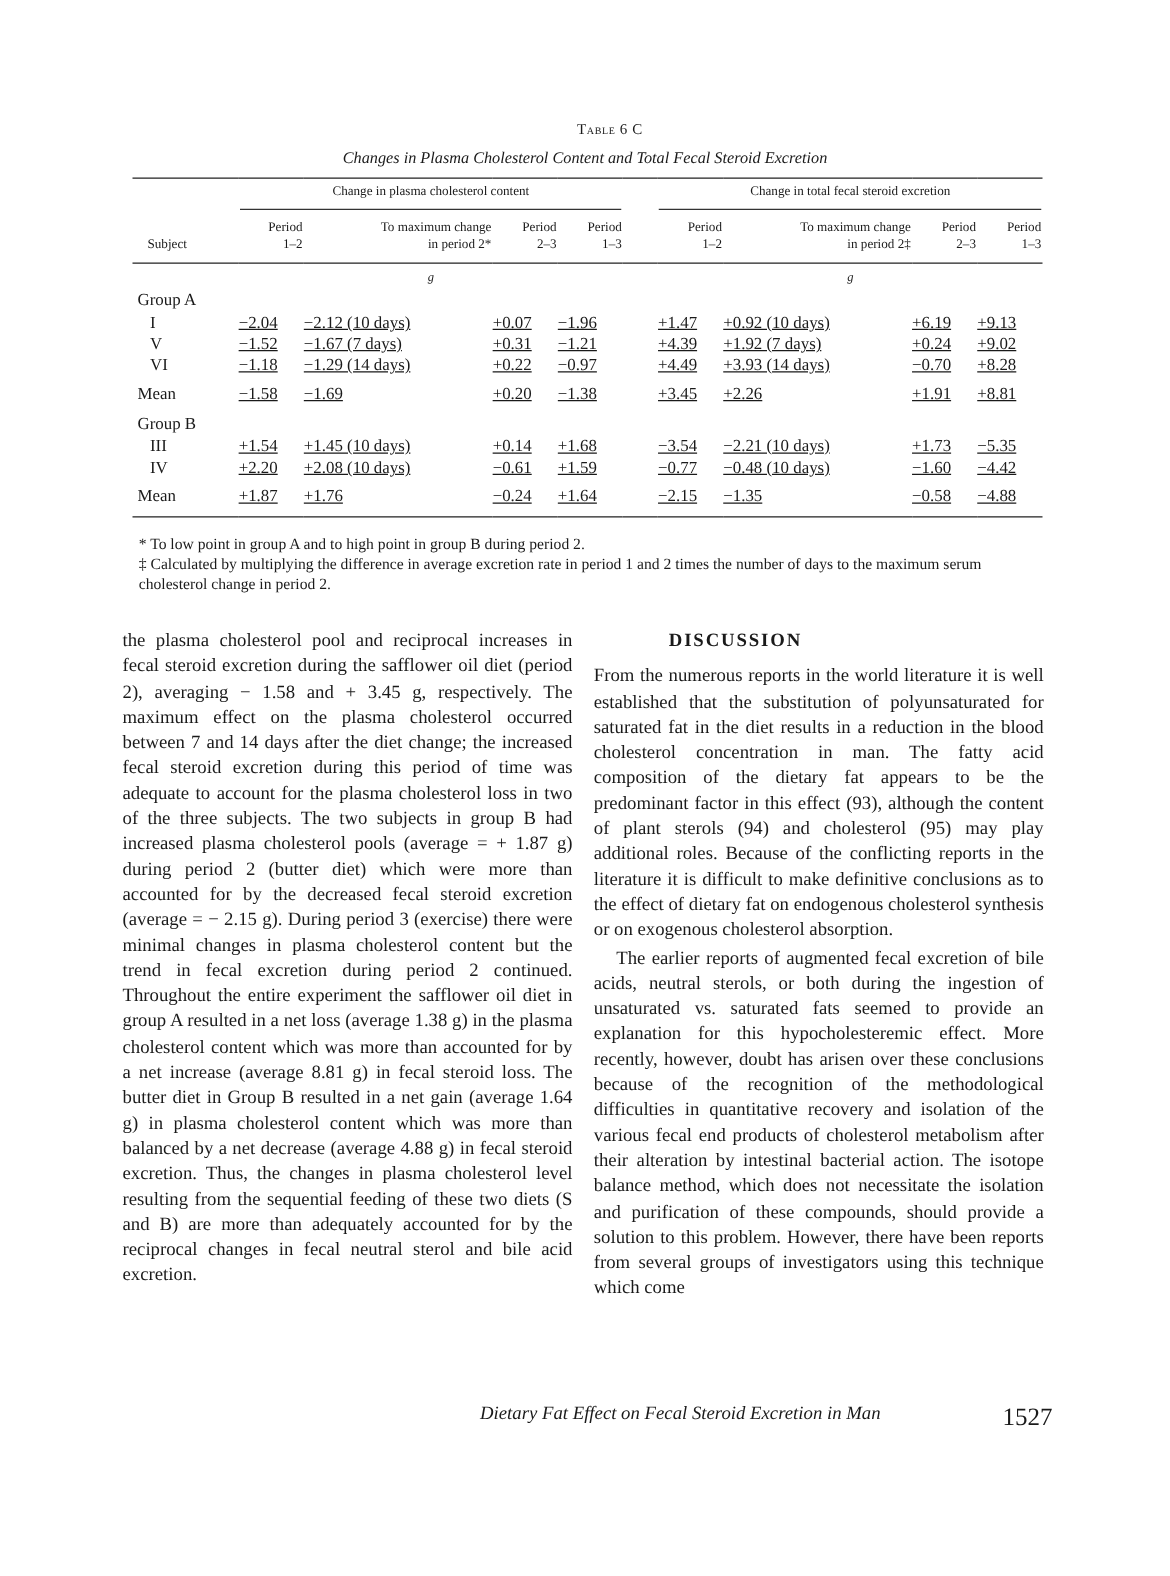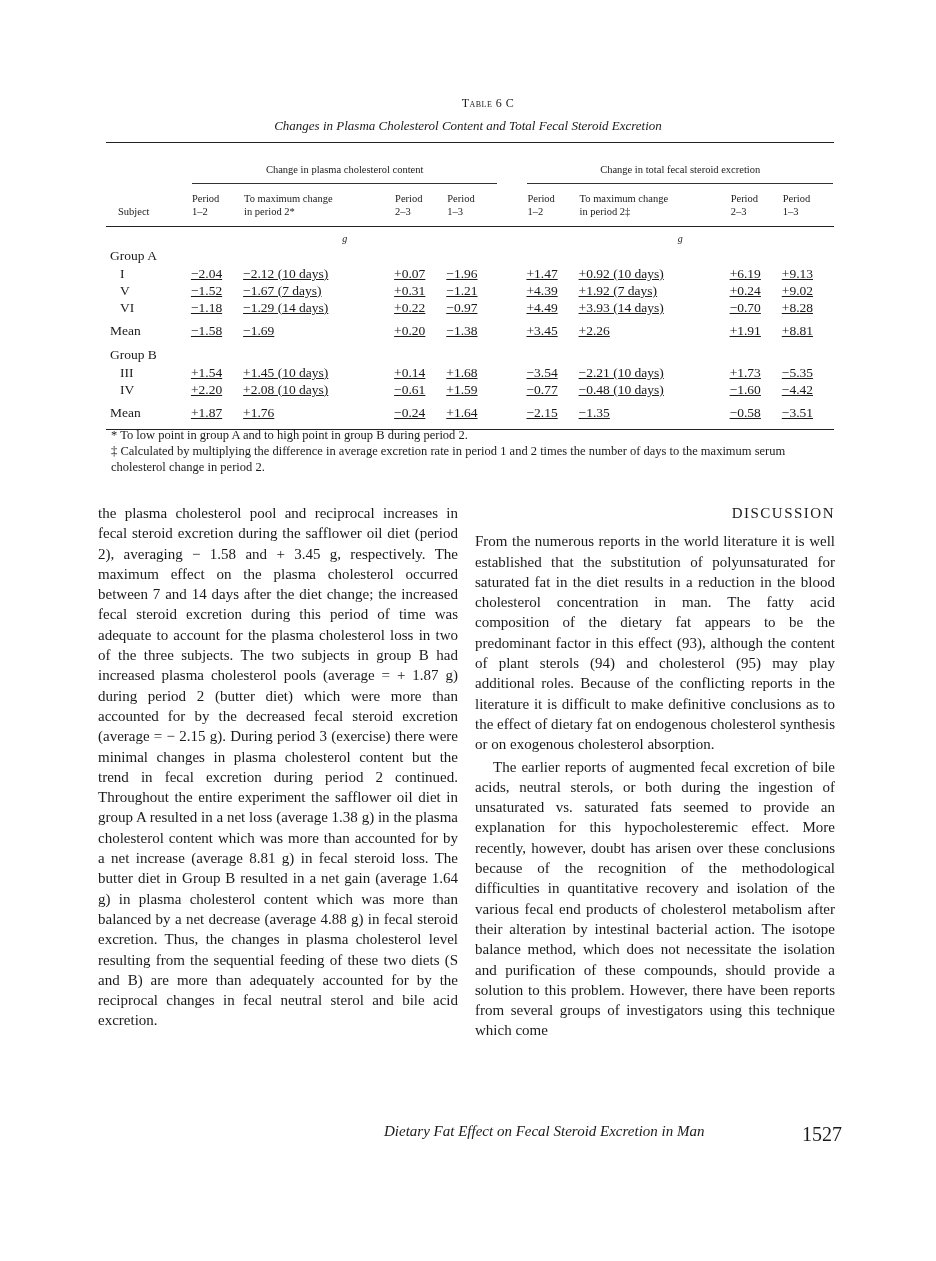--- a/index.html
+++ b/index.html
@@ -11,42 +11,42 @@
     .table-number { top: 96px; font-size: 12px; letter-spacing: 0.5px; font-variant: small-caps; margin-left: 20px; }
     .table-title { top: 118px; font-size: 13px; font-style: italic; }
 
     .data-table {
       position: absolute; left: 106px; top: 142px; width: 728px;
       border-collapse: collapse; font-size: 13.5px;
     }
     .data-table .rule-top { border-top: 1.6px solid #222; }
     .data-table .rule-bottom { border-bottom: 1.6px solid #222; }
     .data-table th { font-weight: normal; font-size: 10.5px; line-height: 13px; }
-    .data-table th.group-head { padding-top: 20px; padding-bottom: 7px; }
+    .data-table th.group-head { padding-top: 4px; padding-bottom: 7px; }
     .data-table th.group-head span { display: block; border-bottom: 1px solid #333; padding-bottom: 7px; }
-    .data-table th.col-head { padding-bottom: 8px; text-align: left; vertical-align: bottom; }
+    .data-table th.col-head { padding-bottom: 8px; text-align: right; vertical-align: bottom; }
     .data-table th.subject-head { text-align: left; padding-left: 12px; vertical-align: bottom; padding-bottom: 8px; }
     .data-table td { padding: 0; line-height: 17px; white-space: nowrap; }
     .data-table td.label { padding-left: 4px; }
     .data-table td.indent { padding-left: 14px; }
     .data-table td.num { text-align: left; text-decoration: underline; }
     .data-table tr.unit-row td { font-size: 10px; font-style: italic; text-align: center; padding-top: 6px; line-height: 12px; }
     .data-table tr.group-row td { padding-top: 2px; line-height: 18px; }
     .data-table tr.mean-row td { padding-top: 6px; padding-bottom: 5px; }
     .data-table tr.last-mean td { padding-bottom: 8px; }
     .gap { width: 26px; }
 
     .footnotes { position: absolute; left: 111px; top: 427px; width: 730px; font-size: 12.5px; line-height: 16px; }
     .footnotes p { margin: 0; }
 
     .col { position: absolute; top: 503px; width: 360px; font-size: 15px; line-height: 20.3px; text-align: justify; }
     .col-left { left: 98px; }
     .col-right { left: 475px; }
     .col p { margin: 0; }
-    .section-head { text-align: right; font-size: 15px; letter-spacing: 1.5px; margin: 0 0 8px 60px !important; }
+    .section-head { text-align: left; font-size: 15px; letter-spacing: 1.5px; margin: 0 0 8px 60px !important; font-weight: bold; }
     .indent-para { text-indent: 18px; margin-top: 2px !important; }
 
     .running-foot { position: absolute; top: 1123px; left: 384px; font-size: 15px; font-style: italic; }
     .page-number { position: absolute; top: 1123px; left: 802px; font-size: 20px; }
   </style>
 </head>
 <body>
 
 <div class="table-caption table-number">Table 6 C</div>
 <div class="table-caption table-title">Changes in Plasma Cholesterol Content and Total Fecal Steroid Excretion</div>
@@ -182,21 +182,21 @@
       <tr class="mean-row last-mean rule-bottom">
         <td class="label">Mean</td>
         <td class="num">+1.87</td>
         <td class="num">+1.76</td>
         <td class="num">−0.24</td>
         <td class="num">+1.64</td>
         <td class="gap"></td>
         <td class="num">−2.15</td>
         <td class="num">−1.35</td>
         <td class="num">−0.58</td>
-        <td class="num">−3.51</td>
+        <td class="num">−4.88</td>
       </tr>
     </tbody>
 </table>
 
 <div class="footnotes">
   <p>* To low point in group A and to high point in group B during period 2.</p>
   <p>‡ Calculated by multiplying the difference in average excretion rate in period 1 and 2 times the number of days to the maximum serum cholesterol change in period 2.</p>
 </div>
 
 <div class="col col-left">

